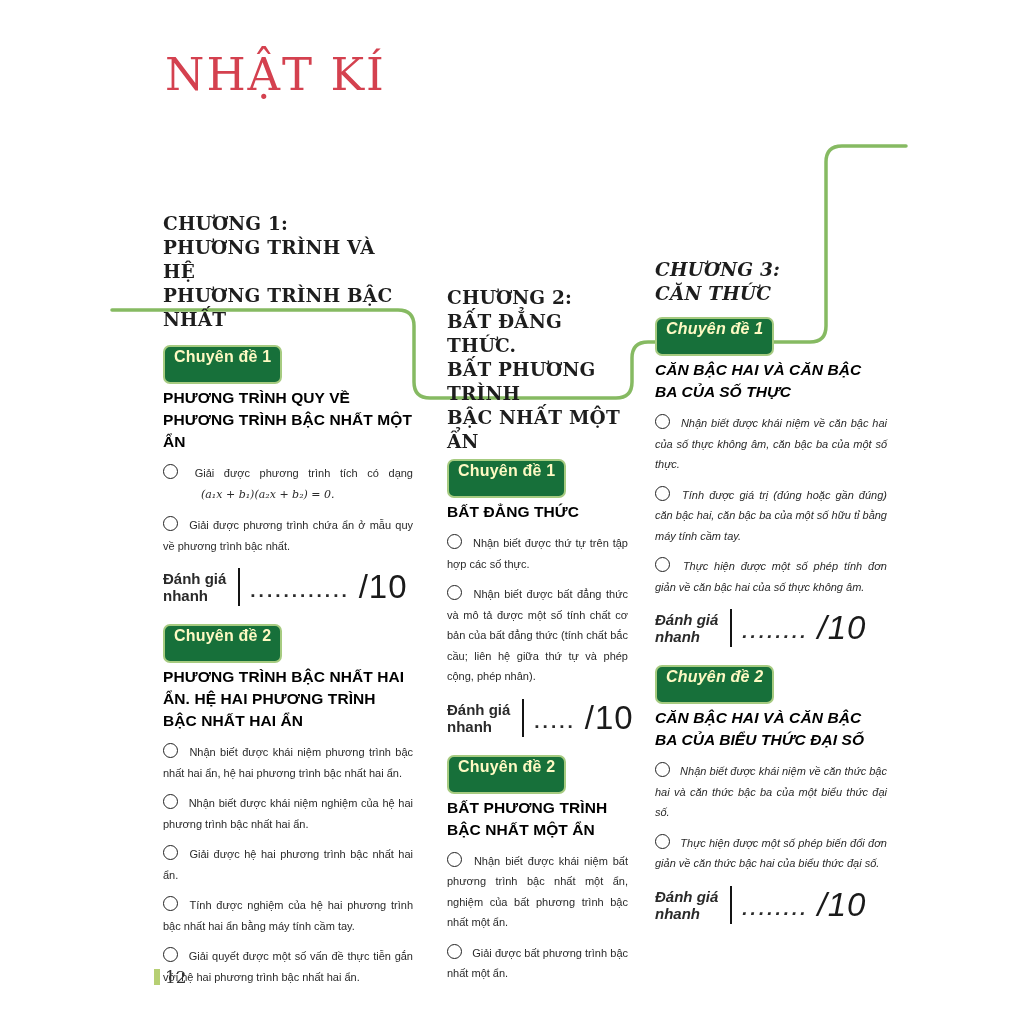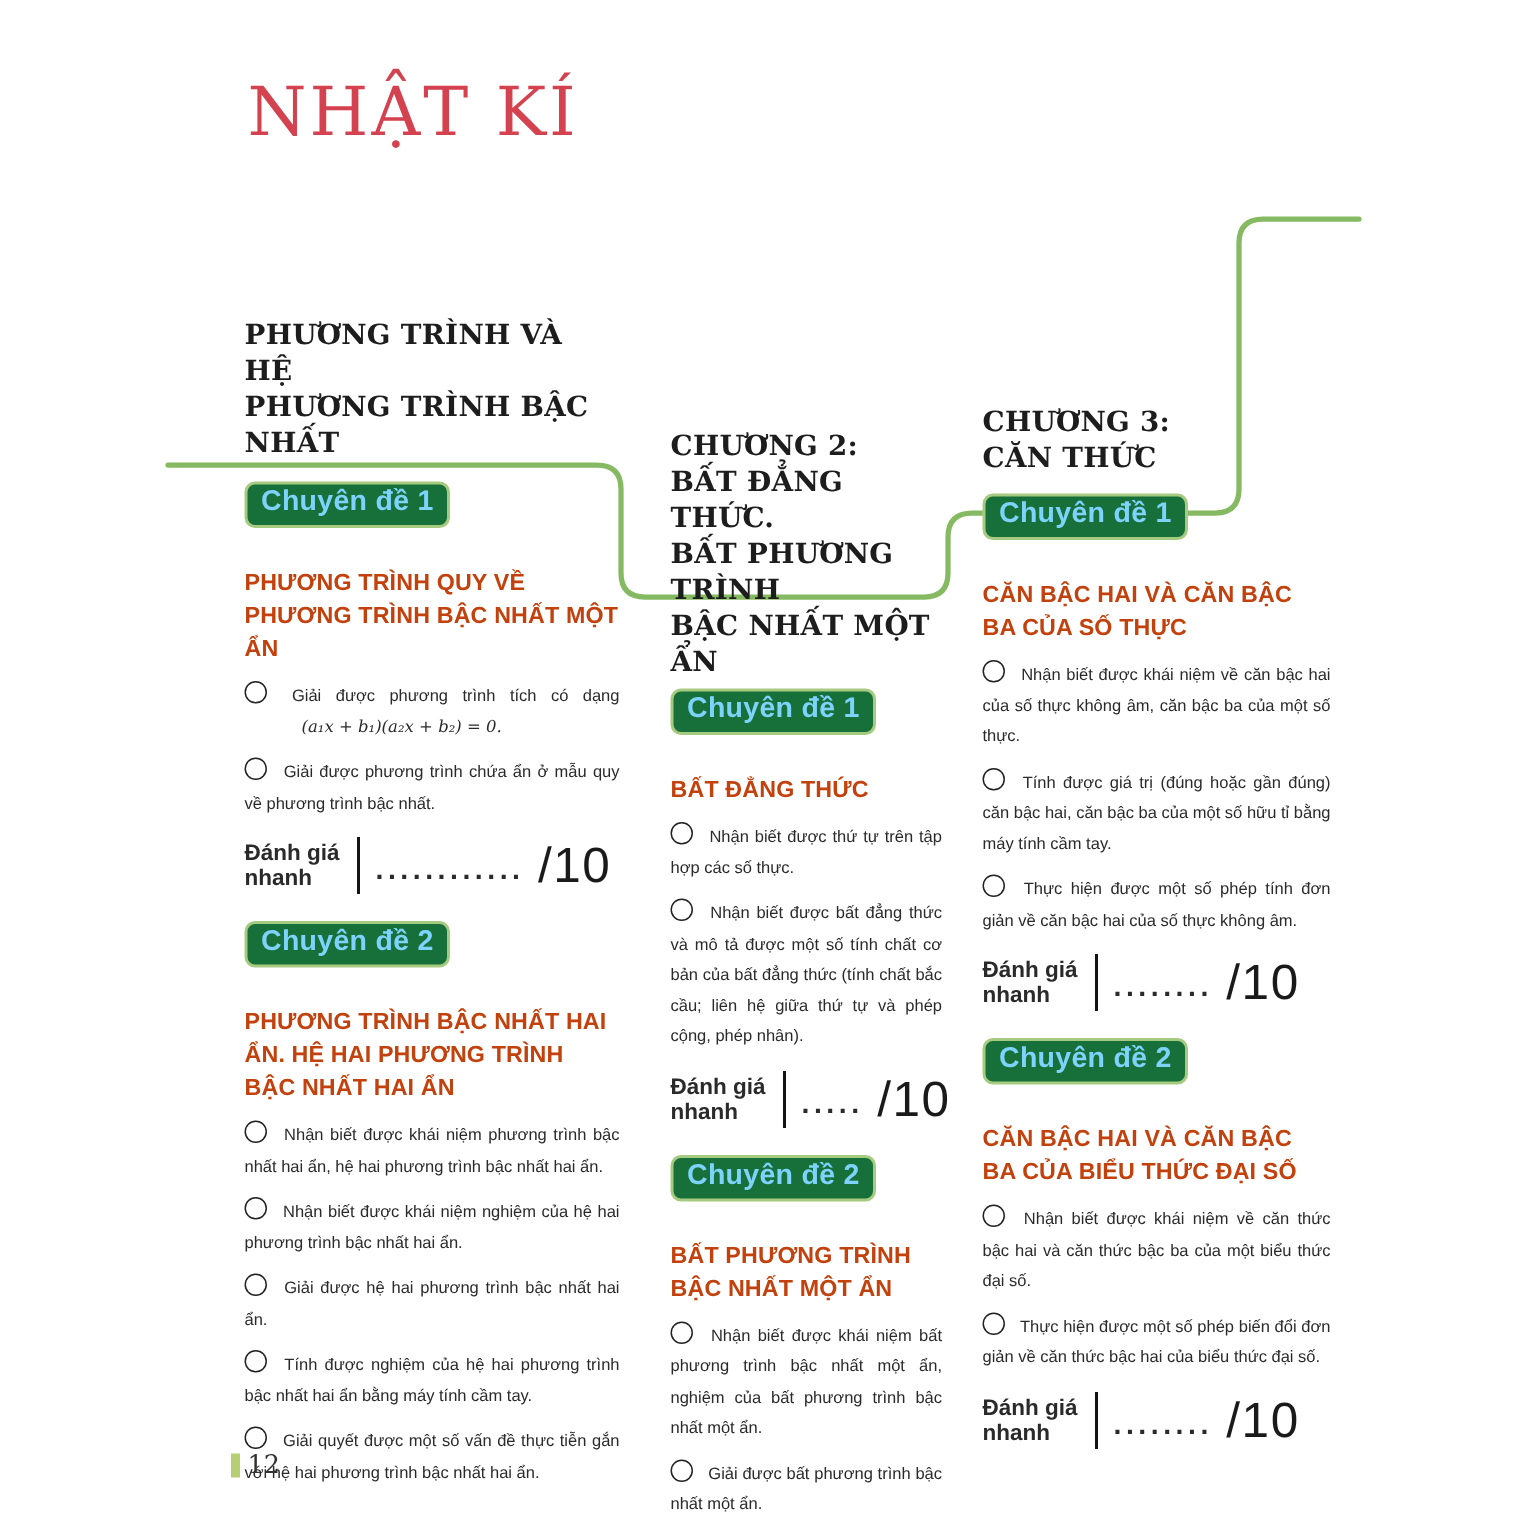--- a/index.html
+++ b/index.html
@@ -5,36 +5,36 @@
   html,body{margin:0;padding:0;}
   body{
     width:1024px;height:1024px;background:#ffffff;position:relative;overflow:hidden;
     font-family:"Liberation Sans", sans-serif;color:#2a2a2a;
     -webkit-font-smoothing:antialiased;
   }
   .overlay{position:absolute;left:0;top:0;z-index:0;}
   .col{position:absolute;z-index:1;}
   #col1{left:163px;top:212px;width:250px;}
   #col2{left:447px;top:286px;width:181px;}
-  #col3{left:655px;top:270px;width:232px;}
+  #col3{left:655px;top:258px;width:232px;font-style:italic;}
 
   .title-block{position:absolute;left:165px;top:50px;z-index:1;}
   .title-l1{font-family:"DejaVu Serif", serif;font-size:45px;line-height:1.1;color:#d4414f;letter-spacing:2px;}
   .title-l2{font-family:"DejaVu Serif", serif;font-size:59px;line-height:1.05;font-weight:bold;color:#d4414f;letter-spacing:1px;margin-top:4px;}
 
   .chapter{font-family:"DejaVu Serif", serif;font-weight:600;font-size:18.5px;line-height:24px;color:#1d1d1d;letter-spacing:0.2px;}
 
   .badge{
-    display:inline-block;background:#17703a;color:#7dd3fc;border:2px solid #a6cb80;border-radius:7px;
-    padding:1px 9px 4px;font-size:19px;font-weight:bold;position:relative;z-index:2;letter-spacing:0.2px;
+    display:inline-block;background:#17703a;color:#fef9c3;border:2px solid #a6cb80;border-radius:7px;
+    padding:1px 9px 16px;font-size:16px;font-weight:bold;position:relative;z-index:2;letter-spacing:0.2px;
   }
   .b1-c1{margin-top:13px;} .b1-c2{margin-top:5px;} .b1-c3{margin-top:11px;}
   .b2{margin-top:14px;}
 
-  .sec-title{color:#c2410c;font-weight:bold;font-size:15.5px;line-height:22px;margin:26px 0 2px;letter-spacing:0.1px;}
+  .sec-title{color:#000000;font-weight:bold;font-size:15.5px;line-height:22px;margin:3px 0 2px;letter-spacing:0.1px;}
 
   .item{text-align:justify;font-size:11px;line-height:20.5px;margin:10px 0;}
   .bullet{display:inline-block;width:13px;height:13px;border:1.6px solid #222;border-radius:50%;margin-right:7px;vertical-align:-2px;background:#fff;}
   .math{font-family:"DejaVu Serif", serif;font-style:italic;margin-left:38px;}
 
   .qe{display:flex;align-items:center;margin:12px 0 4px;}
   .qe-label{font-weight:bold;font-size:15px;line-height:17px;white-space:nowrap;}
   .qe-bar{width:2px;height:38px;background:#141414;margin:0 10px 0 12px;flex:none;}
   .qe-dots{font-weight:bold;font-size:19px;letter-spacing:3px;margin-right:9px;white-space:nowrap;transform:translateY(4px);}
   .qe-score{font-size:33px;font-weight:400;letter-spacing:1px;color:#1a1a1a;white-space:nowrap;}
@@ -49,20 +49,21 @@
 <svg class="overlay" width="1024" height="1024">
   <path d="M 112 310 H 398 Q 414 310 414 326 V 382 Q 414 398 430 398 H 616 Q 632 398 632 382 V 358 Q 632 342 648 342 H 810 Q 826 342 826 326 V 162 Q 826 146 842 146 H 906" fill="none" stroke="#86ba62" stroke-width="3.5" stroke-linecap="round"></path>
 </svg>
 
 <div class="title-block">
   <div class="title-l1">NHẬT KÍ</div>
 </div>
 
 <div class="col" id="col1">
   <div class="chapter">
+    <div>CHƯƠNG 1:</div>
     <div>PHƯƠNG TRÌNH VÀ HỆ</div>
     <div>PHƯƠNG TRÌNH BẬC NHẤT</div>
   </div>
 
   <div class="badge b1-c1">Chuyên đề 1</div>
   <div class="sec-title">PHƯƠNG TRÌNH QUY VỀ PHƯƠNG TRÌNH BẬC NHẤT MỘT ẨN</div>
 
   <p class="item">
     <span class="bullet"></span>
     <span>Giải được phương trình tích có dạng</span>

